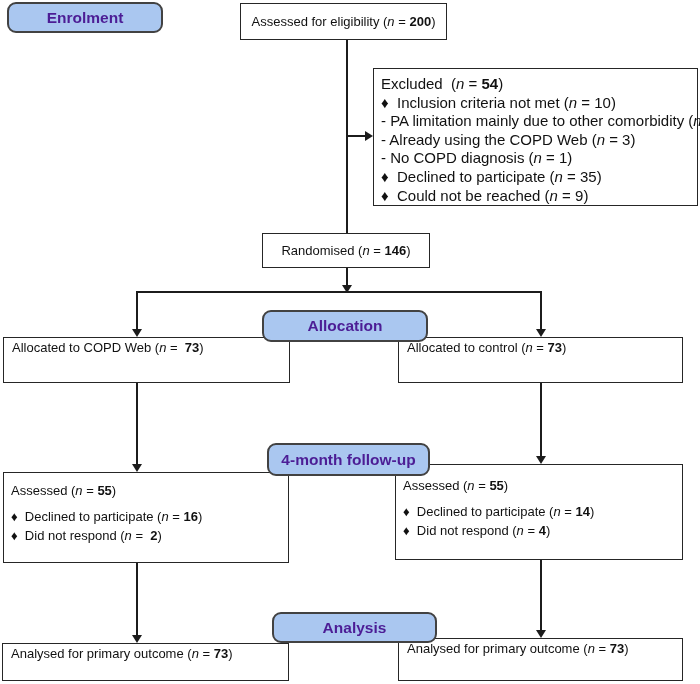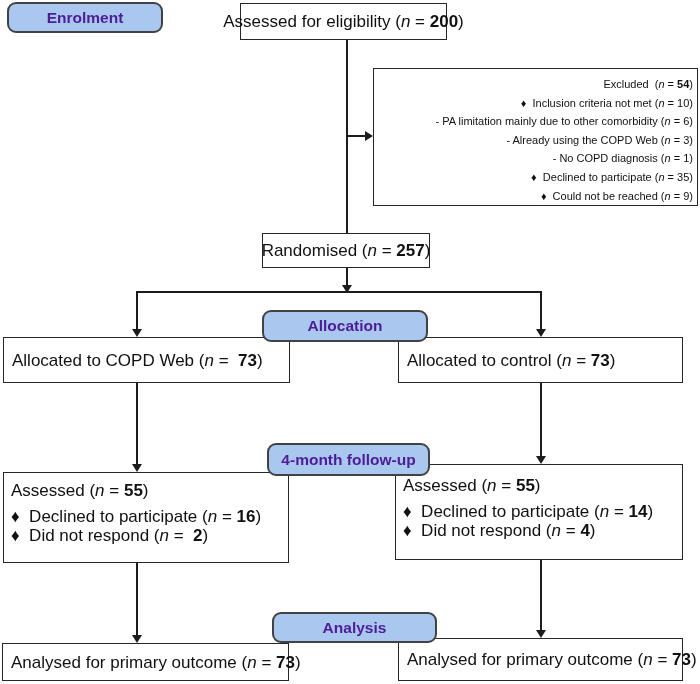--- a/index.html
+++ b/index.html
@@ -11,28 +11,28 @@
     color:#111;
     overflow:hidden;
   }
   .box{
     position:absolute;
     background:#ffffff;
     border:1.5px solid #262626;
     box-sizing:border-box;
   }
   .box .line{
-    font-size:17px;
+    font-size:13px;
     line-height:19px;
     white-space:pre;
     color:#111;
   }
-  .box.small-text .line{font-size:11px;line-height:18.6px;text-align:right;}
+  .box.small-text .line{font-size:15px;line-height:18.6px;}
   .box.center-text{display:flex;align-items:center;justify-content:center;}
-  .box.left-text{display:flex;flex-direction:column;justify-content:center;padding-left:8px;}
+  .box.left-text{display:flex;flex-direction:column;justify-content:flex-start;padding-left:8px;}
   .box.multi{padding:6px 4px 4px 7px;}
   .box .line.gap{margin-top:7px;}
   .b{font-weight:bold;}
   .badge{
     position:absolute;
     background:#aac7f0;
     border:2px solid #424242;
     border-radius:9px;
     box-sizing:border-box;
     display:flex;align-items:center;justify-content:center;
@@ -105,21 +105,21 @@
       <div class="line">Excluded  (<i>n</i> = <span class="b">54</span>)</div>
       <div class="line">♦  Inclusion criteria not met (<i>n</i> = <span>10</span>)</div>
       <div class="line">- PA limitation mainly due to other comorbidity (<i>n</i> = <span>6</span>)</div>
       <div class="line">- Already using the COPD Web (<i>n</i> = <span>3</span>)</div>
       <div class="line">- No COPD diagnosis (<i>n</i> = <span>1</span>)</div>
       <div class="line">♦  Declined to participate (<i>n</i> = <span>35</span>)</div>
       <div class="line">♦  Could not be reached (<i>n</i> = <span>9</span>)</div>
     </div>
 
   <div class="box center-text" style="left:262px;top:233px;width:168px;height:35px">
-      <div class="line">Randomised (<i>n</i> = <span class="b">257</span>)</div>
+      <div class="line">Randomised (<i>n</i> = <span class="b">146</span>)</div>
     </div>
 
   <div class="box left-text" style="left:3px;top:337px;width:287px;height:46px">
       <div class="line">Allocated to COPD Web (<i>n</i> = <span class="b"> 73</span>)</div>
     </div>
 
   <div class="box left-text" style="left:398px;top:337px;width:285px;height:46px">
       <div class="line">Allocated to control (<i>n</i> = <span class="b">73</span>)</div>
     </div>
 

